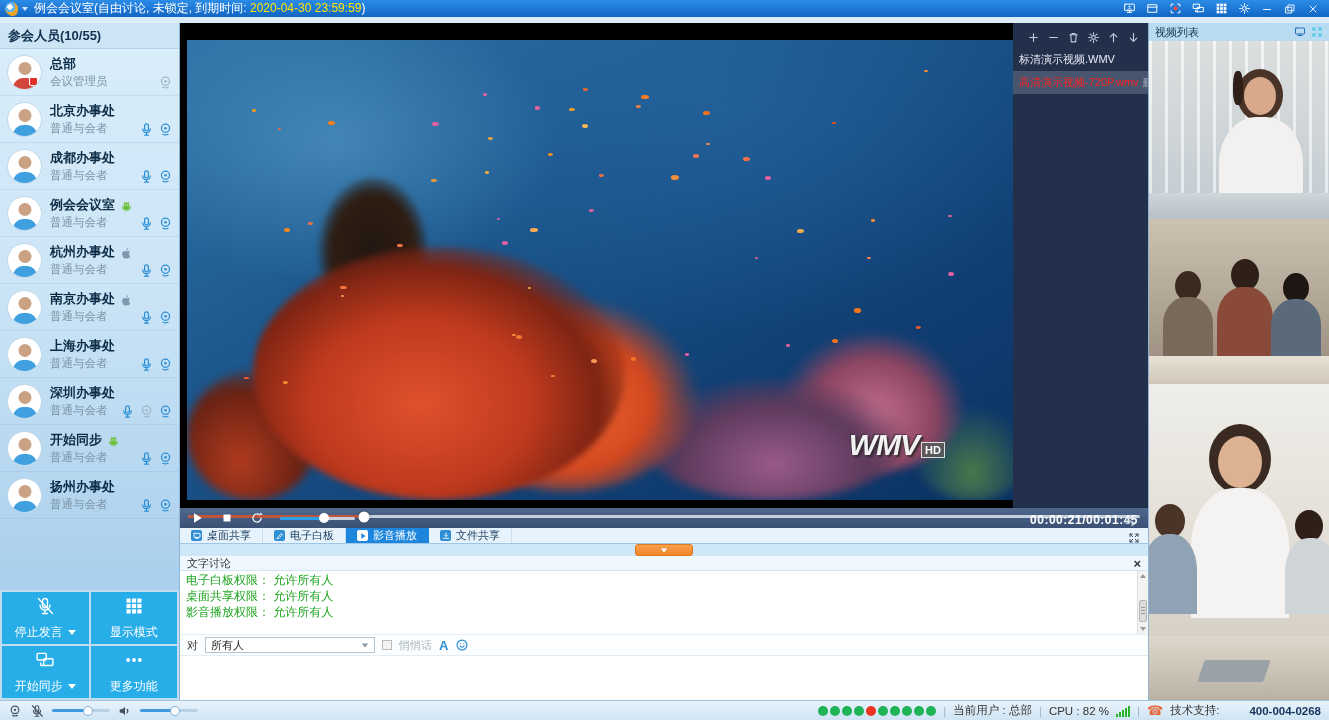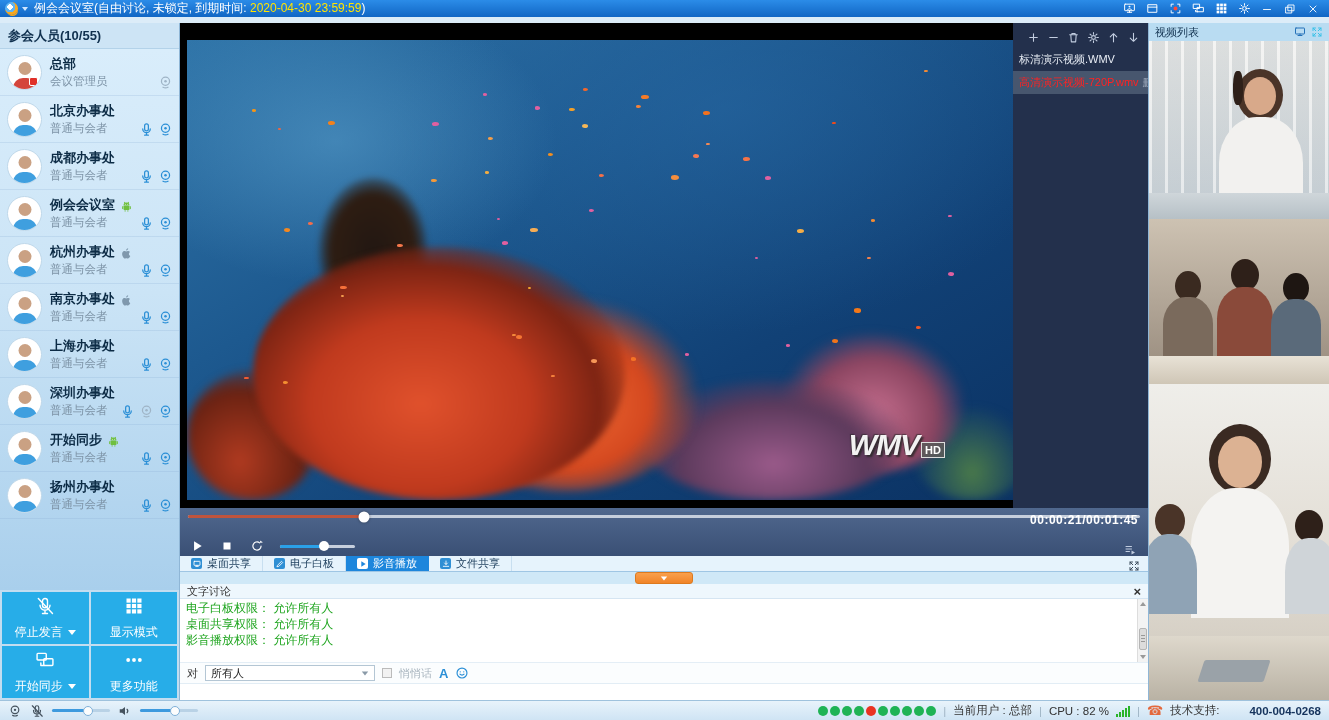--- a/index.html
+++ b/index.html
@@ -71,21 +71,21 @@
   .hd-badge{font-size:11px;font-weight:bold;color:#fff;background:rgba(90,90,90,.85);border:1px solid #ddd;
     padding:0 3px;line-height:14px;margin-bottom:4px;}
   .playlist{position:absolute;top:0;right:0;width:135px;height:485px;background:rgba(38,52,82,.93);color:#cfd8e8;}
   .pl-toolbar{display:flex;justify-content:flex-end;gap:7px;padding:7px 8px 5px;}
   .pl-tool{width:13px;height:13px;color:#c2cde0;cursor:pointer;}
   .pl-tool svg{width:13px;height:13px;}
   .pl-item{font-size:11px;padding:4px 6px;white-space:nowrap;overflow:hidden;display:flex;align-items:center;cursor:pointer;color:#e8edf5;}
   .pl-item.selected{background:#47566e;color:#ff2222;}
   .pl-action{margin-left:auto;color:#96a2b4;font-size:10px;padding-left:4px;}
   
-  .controls{height:48px;background:linear-gradient(180deg,#50688e,#3a5075);position:relative;flex:none;text-align:center;}
+  .controls{height:20px;background:linear-gradient(180deg,#50688e,#3a5075);position:relative;flex:none;text-align:center;}
   .progress{position:absolute;top:7px;left:8px;right:8px;height:3px;background:#c6cfdd;border-radius:2px;cursor:pointer;}
   .prog-fill{position:absolute;left:0;top:0;bottom:0;background:#c0543c;border-radius:2px;}
   .prog-handle{position:absolute;top:50%;width:11px;height:11px;border-radius:50%;background:#fff;transform:translate(-50%,-50%);box-shadow:0 0 3px rgba(0,0,0,.4);}
   .ctl-row{position:absolute;left:10px;bottom:3px;display:flex;align-items:center;gap:16px;color:#fff;}
   .ctl-btn{width:14px;height:14px;cursor:pointer;color:#fff;}
   .ctl-btn svg{width:14px;height:14px;}
   .vol{position:relative;width:75px;height:3px;background:#c6cfdd;border-radius:2px;cursor:pointer;}
   .vol-fill{position:absolute;left:0;top:0;bottom:0;background:#2aa0e8;border-radius:2px;}
   .vol-handle{position:absolute;top:50%;width:10px;height:10px;border-radius:50%;background:#fff;transform:translate(-50%,-50%);}
   .time{position:absolute;right:10px;top:5px;color:#fff;font-size:12px;font-weight:bold;letter-spacing:.5px;}

